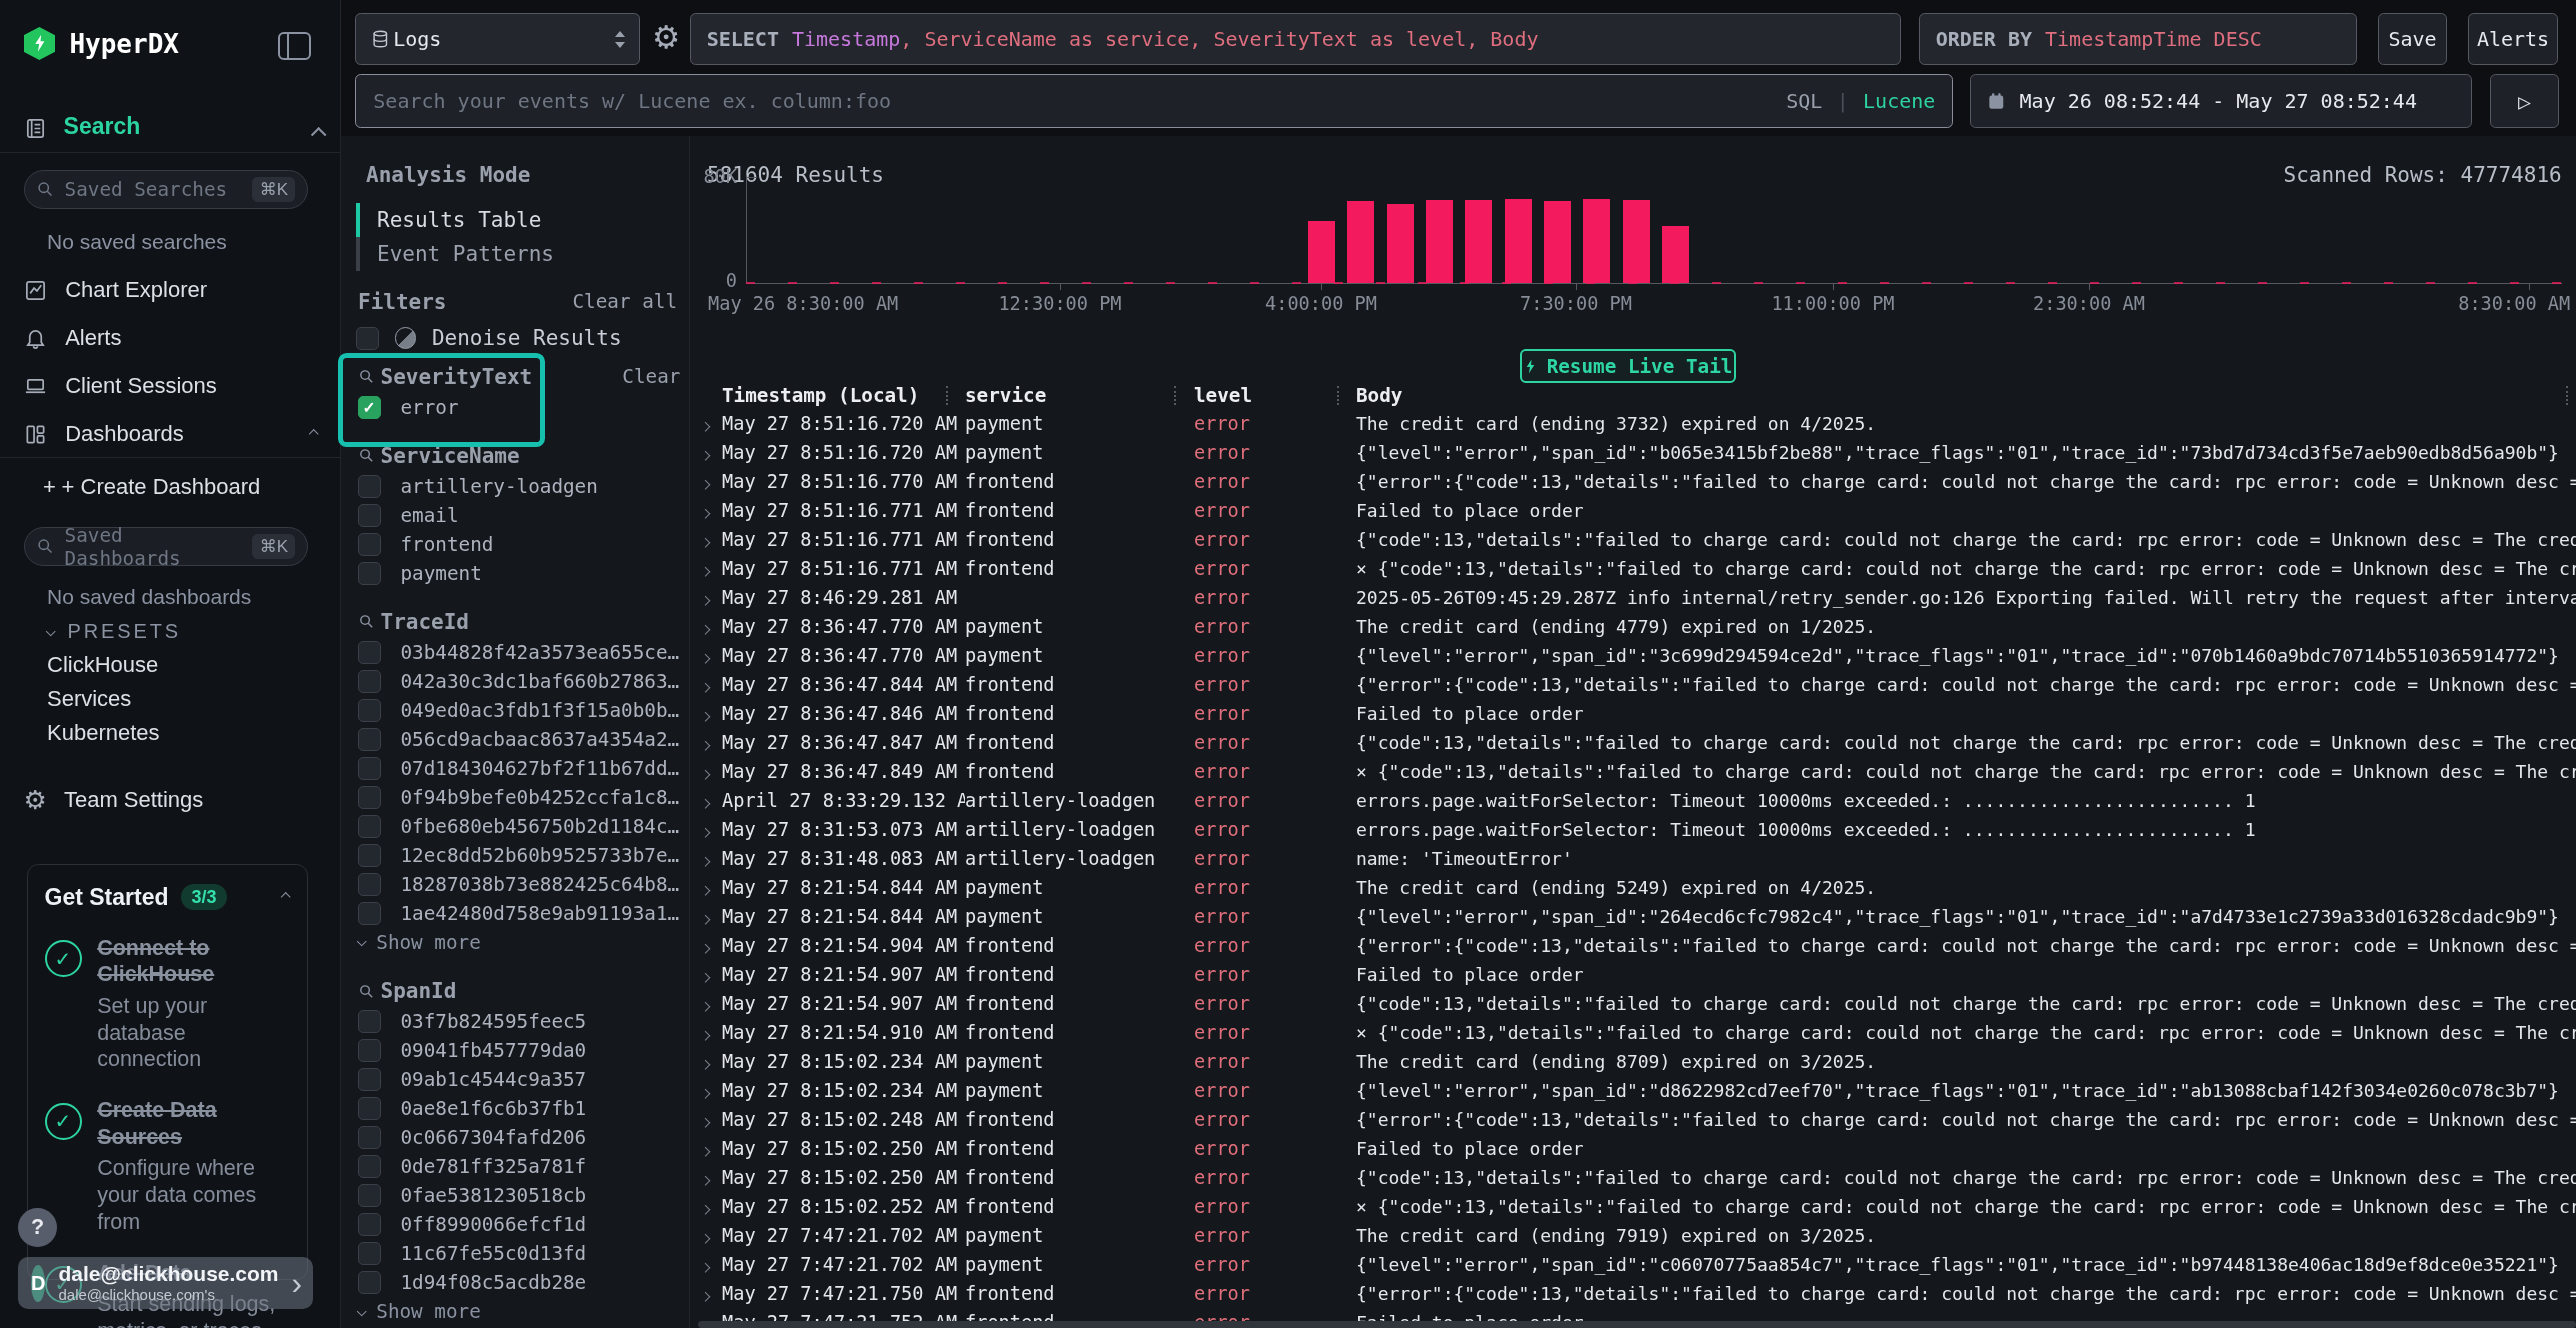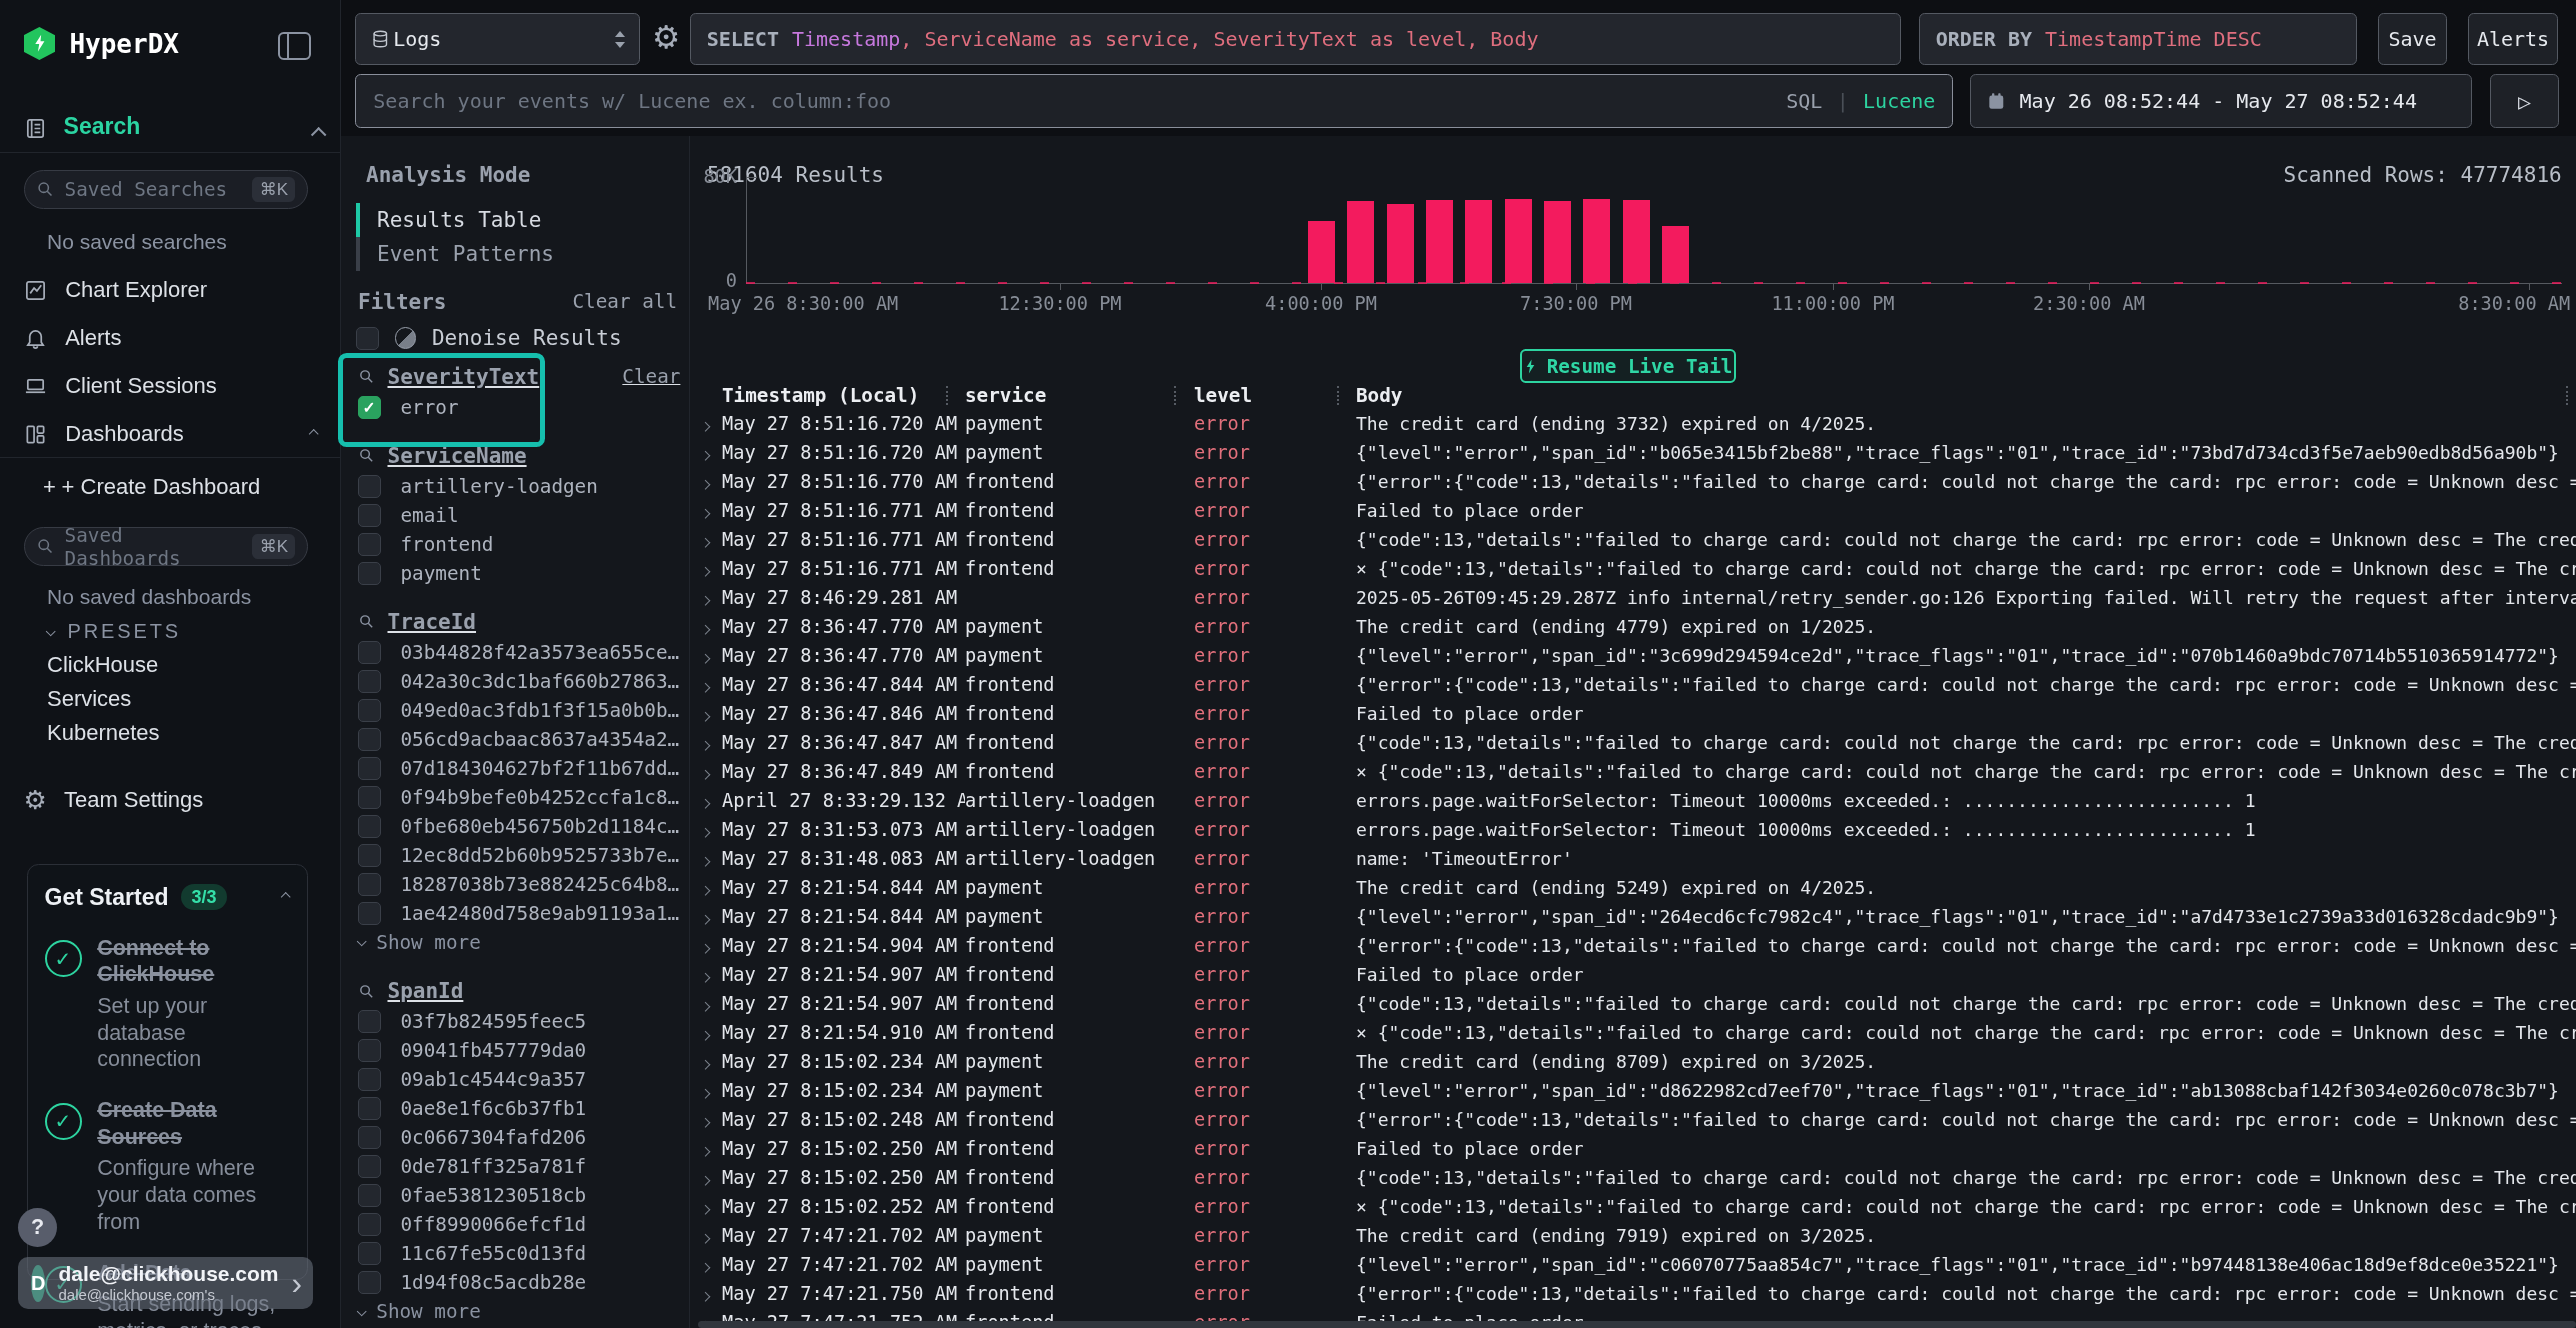--- a/index.html
+++ b/index.html
@@ -103,21 +103,21 @@
   #clear-all{margin-left:auto;color:#9aa1ad;font-family:"DejaVu Sans Mono","Liberation Mono",monospace;font-size:19.3px;font-weight:normal;}
   #denoise-row{position:absolute;left:356px;top:326px;display:flex;align-items:center;gap:15.7px;}
   .cbox{width:23px;height:23px;background:#23272e;border:1.4px solid #3a3f48;border-radius:5px;box-sizing:border-box;
     display:flex;align-items:center;justify-content:center;}
   .cbox.checked{background:#2aa25f;border-color:#2aa25f;color:#fff;font-size:15.7px;font-weight:bold;}
   #denoise-icon{width:21.5px;height:21.5px;border:1.4px solid #9aa1ad;border-radius:50%;
     background:linear-gradient(135deg,transparent 49%,rgba(154,161,173,.75) 51%);box-sizing:border-box;}
   #denoise-row .lbl{font-family:"DejaVu Sans Mono","Liberation Mono",monospace;font-size:21px;color:#c9ced6;}
   #facets{position:absolute;left:341px;top:361px;width:348px;box-sizing:border-box;padding:0 8.6px 0 16.5px;}
   .facet{margin-bottom:18.6px;position:relative;}
-  .facet-head{height:31.5px;display:flex;align-items:center;gap:13px;text-decoration:underline;}
+  .facet-head{height:31.5px;display:flex;align-items:center;gap:6px;}
   .facet-name{font-family:"DejaVu Sans Mono","Liberation Mono",monospace;font-weight:bold;font-size:21px;color:#9aa1ad;}
   .facet-clear{margin-left:auto;font-family:"DejaVu Sans Mono","Liberation Mono",monospace;font-size:19.3px;color:#9aa1ad;}
   .facet-item{height:29px;display:flex;align-items:center;gap:20px;cursor:pointer;}
   .facet-item .lbl{font-family:"DejaVu Sans Mono","Liberation Mono",monospace;font-size:19.3px;color:#aeb4bf;
     white-space:nowrap;overflow:hidden;}
   .show-more{height:29px;display:flex;align-items:center;gap:11.4px;color:#8b93a2;
     font-family:"DejaVu Sans Mono","Liberation Mono",monospace;font-size:19.3px;cursor:pointer;}
   #severity-highlight{position:absolute;left:338px;top:353px;width:197px;height:84px;border:5px solid #16bfae;
     border-radius:8.6px;z-index:9;pointer-events:none;}
 

